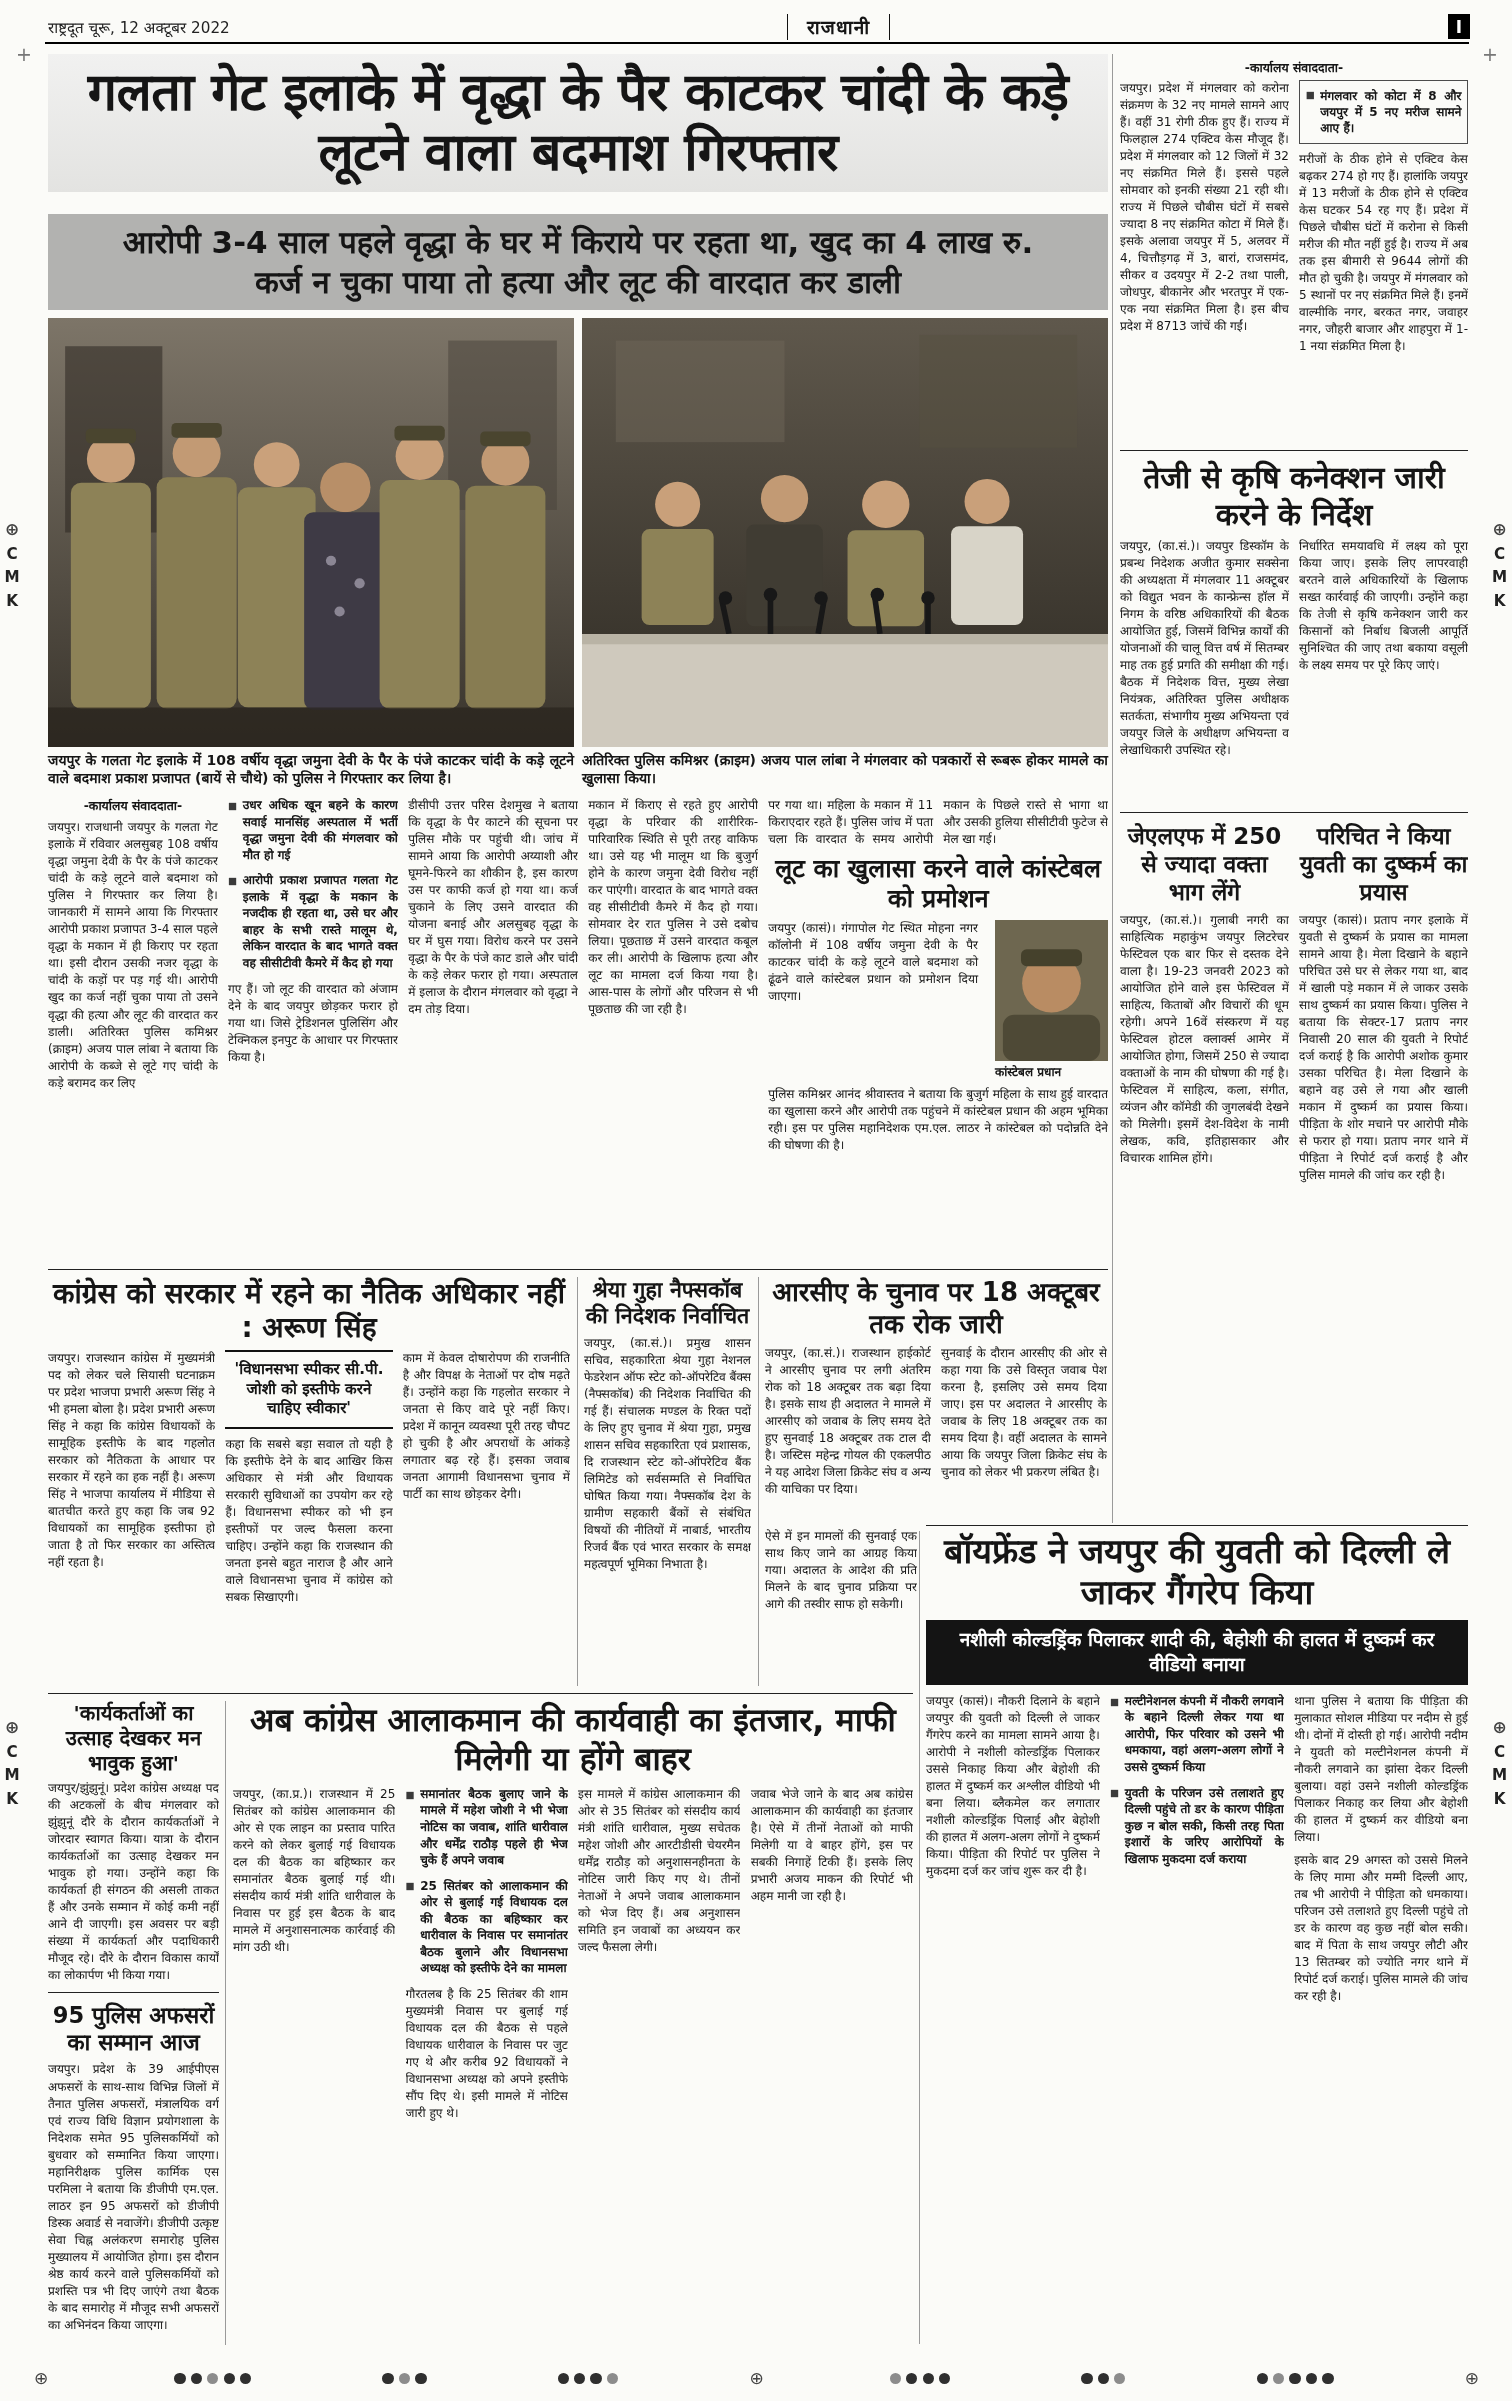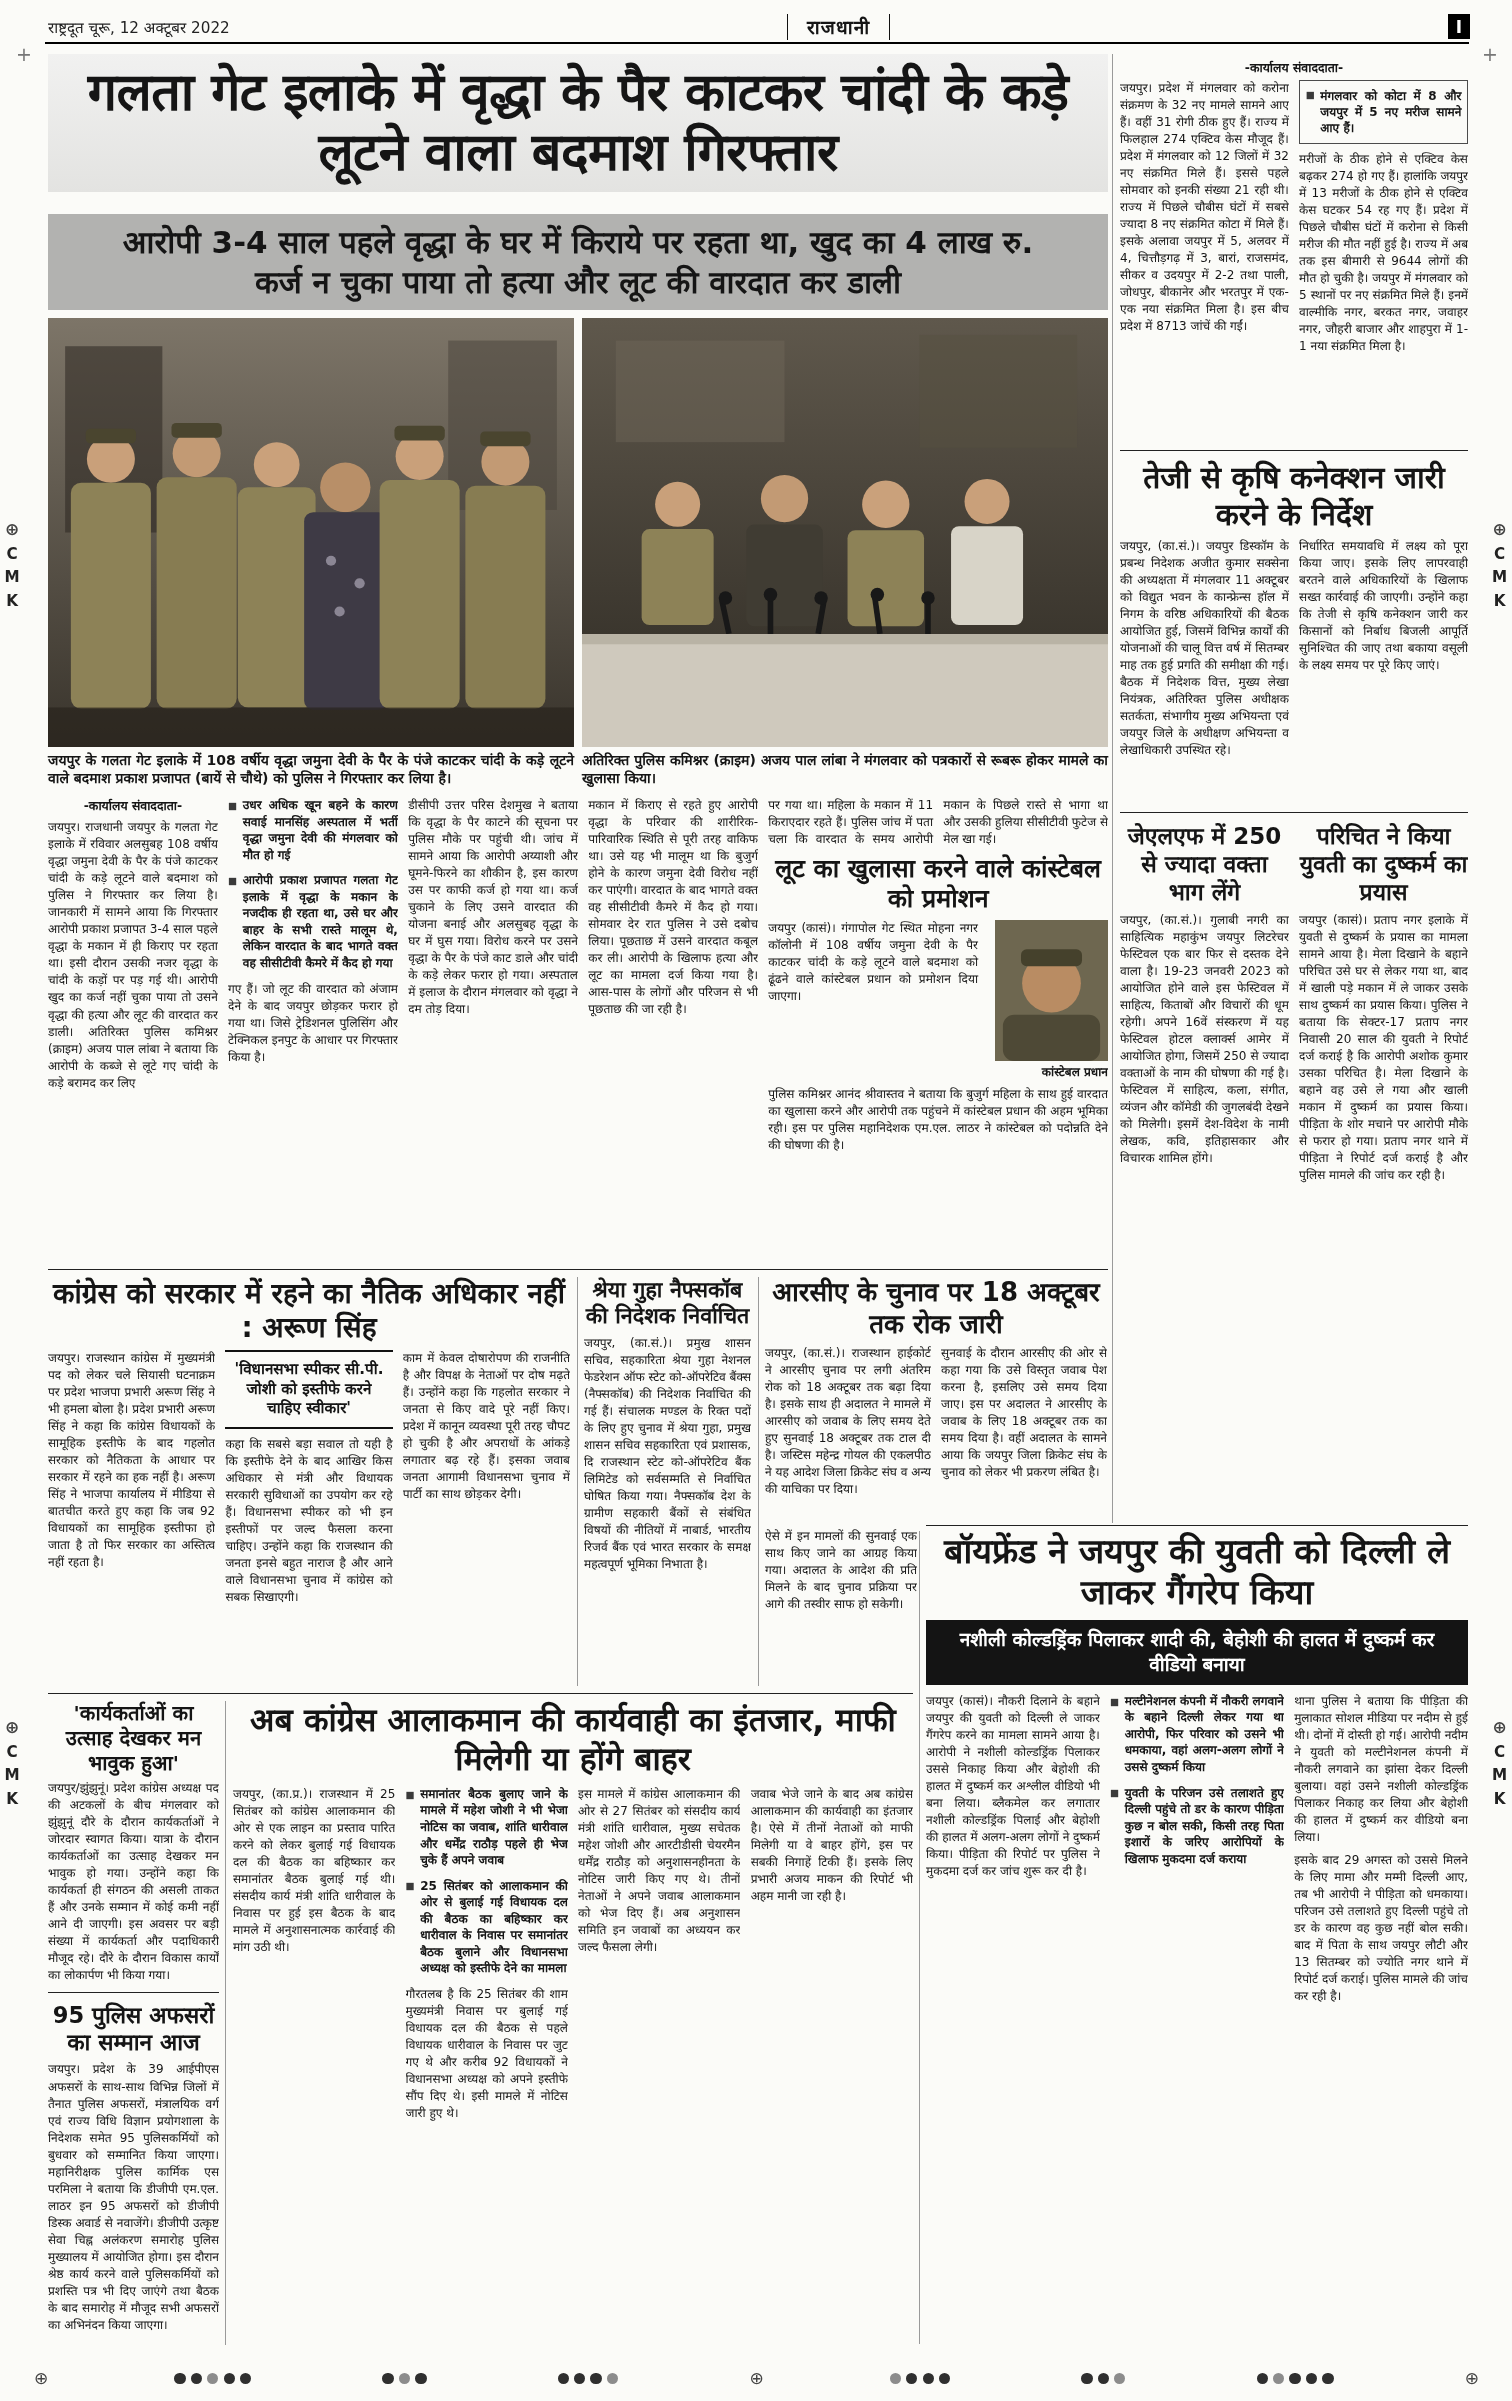--- a/index.html
+++ b/index.html
@@ -40,21 +40,21 @@
     font-size:15.2px;text-align:center;margin-bottom:6.8px;line-height:1.3}
   .blackbar{background:#141414;color:#fff;font-weight:800;text-align:center;font-size:19px;line-height:1.35;padding:7px 9px;margin-top:5.6px}
 
   .railcols{display:flex;gap:10.2px;margin-top:4.5px;overflow:hidden}
   .railrow{display:flex;gap:10.2px;margin-top:8px}
   .mini{flex:1;overflow:hidden}
   .hline{height:1.1px;background:#222;margin:9px 0}
 
   .promo-row{display:flex;gap:17px;margin-top:5.6px}
   .promo-photo{width:113px;height:141px;background:#6e6750;overflow:hidden}
-  .promo-caption{font-size:12px;font-weight:700;text-align:right;margin-top:2.3px}
+  .promo-caption{font-size:12px;font-weight:700;text-align:left;margin-top:2.3px}
   .promo-intro{margin-bottom:5.6px}
   .promo-body2{margin-top:5.6px}
 
   .cmk{display:flex;flex-direction:column;align-items:center;gap:5.6px;font-size:15.2px;font-weight:700;color:#222}
   .regmark{font-size:17px;color:#444}
 
   .footer{display:flex;align-items:center;justify-content:space-between}
   .dotgroup{display:flex;align-items:center}
   .dot{width:11.3px;height:11.3px;border-radius:50%;background:#2f2f2f;display:inline-block;margin-right:5.1px}
   .dot.light{background:#8c8c8c}
@@ -316,21 +316,21 @@
         <div class="bullet-item">
           <span class="bullet-sq">■</span>
           <span>समानांतर बैठक बुलाए जाने के मामले में महेश जोशी ने भी भेजा नोटिस का जवाब, शांति धारीवाल और धर्मेंद्र राठौड़ पहले ही भेज चुके हैं अपने जवाब</span>
         </div>
         <div class="bullet-item">
           <span class="bullet-sq">■</span>
           <span>25 सितंबर को आलाकमान की ओर से बुलाई गई विधायक दल की बैठक का बहिष्कार कर धारीवाल के निवास पर समानांतर बैठक बुलाने और विधानसभा अध्यक्ष को इस्तीफे देने का मामला</span>
         </div>
         <span>गौरतलब है कि 25 सितंबर की शाम मुख्यमंत्री निवास पर बुलाई गई विधायक दल की बैठक से पहले विधायक धारीवाल के निवास पर जुट गए थे और करीब 92 विधायकों ने विधानसभा अध्यक्ष को अपने इस्तीफे सौंप दिए थे। इसी मामले में नोटिस जारी हुए थे।</span>
       </div>
-      <div class="ncol">इस मामले में कांग्रेस आलाकमान की ओर से 27 सितंबर को संसदीय कार्य मंत्री शांति धारीवाल, मुख्य सचेतक महेश जोशी और आरटीडीसी चेयरमैन धर्मेंद्र राठौड़ को अनुशासनहीनता के नोटिस जारी किए गए थे। तीनों नेताओं ने अपने जवाब आलाकमान को भेज दिए हैं। अब अनुशासन समिति इन जवाबों का अध्ययन कर जल्द फैसला लेगी।</div>
+      <div class="ncol">इस मामले में कांग्रेस आलाकमान की ओर से 35 सितंबर को संसदीय कार्य मंत्री शांति धारीवाल, मुख्य सचेतक महेश जोशी और आरटीडीसी चेयरमैन धर्मेंद्र राठौड़ को अनुशासनहीनता के नोटिस जारी किए गए थे। तीनों नेताओं ने अपने जवाब आलाकमान को भेज दिए हैं। अब अनुशासन समिति इन जवाबों का अध्ययन कर जल्द फैसला लेगी।</div>
       <div class="ncol">जवाब भेजे जाने के बाद अब कांग्रेस आलाकमान की कार्यवाही का इंतजार है। ऐसे में तीनों नेताओं को माफी मिलेगी या वे बाहर होंगे, इस पर सबकी निगाहें टिकी हैं। इसके लिए प्रभारी अजय माकन की रिपोर्ट भी अहम मानी जा रही है।</div>
     </div>
   </section>
 
   <div class="abs cmk" style="left:4.5px;top:519px">
     <span class="regmark">⊕</span>
     <b>C</b>
     <b>M</b>
     <b>K</b>
   </div>

